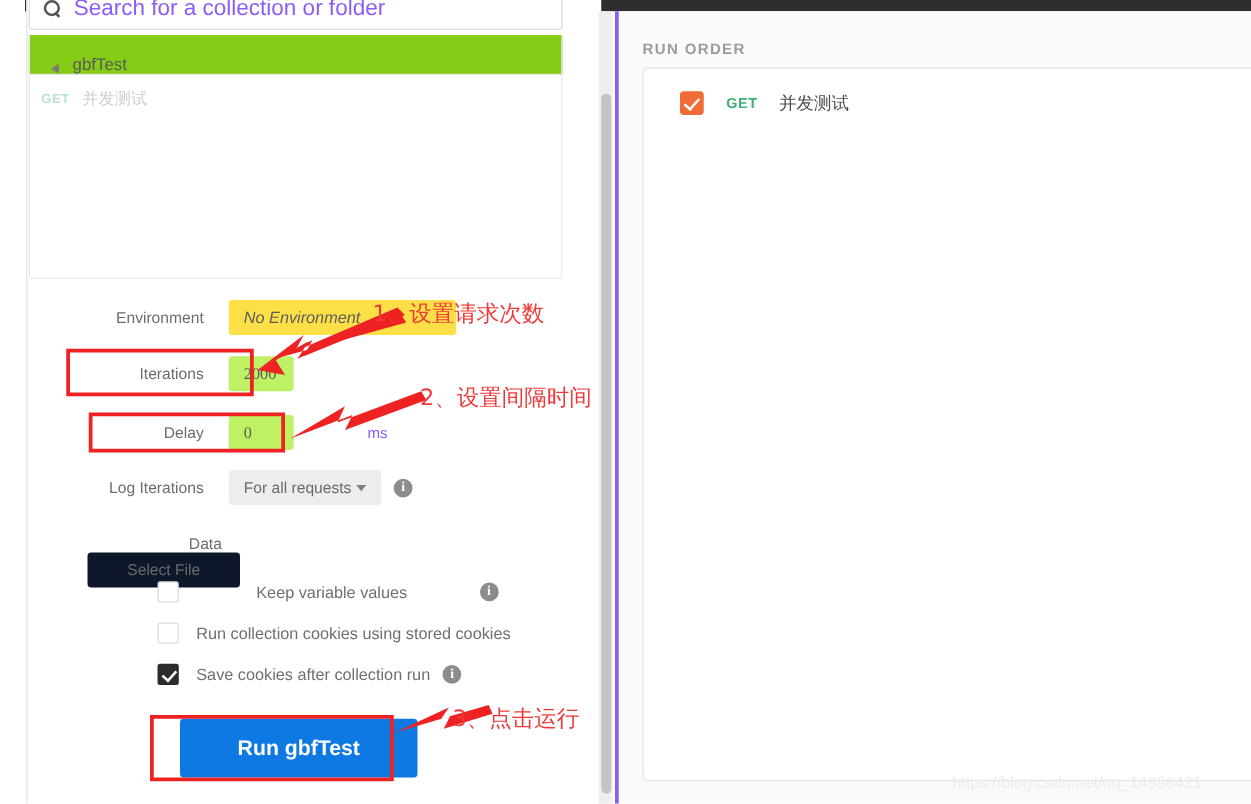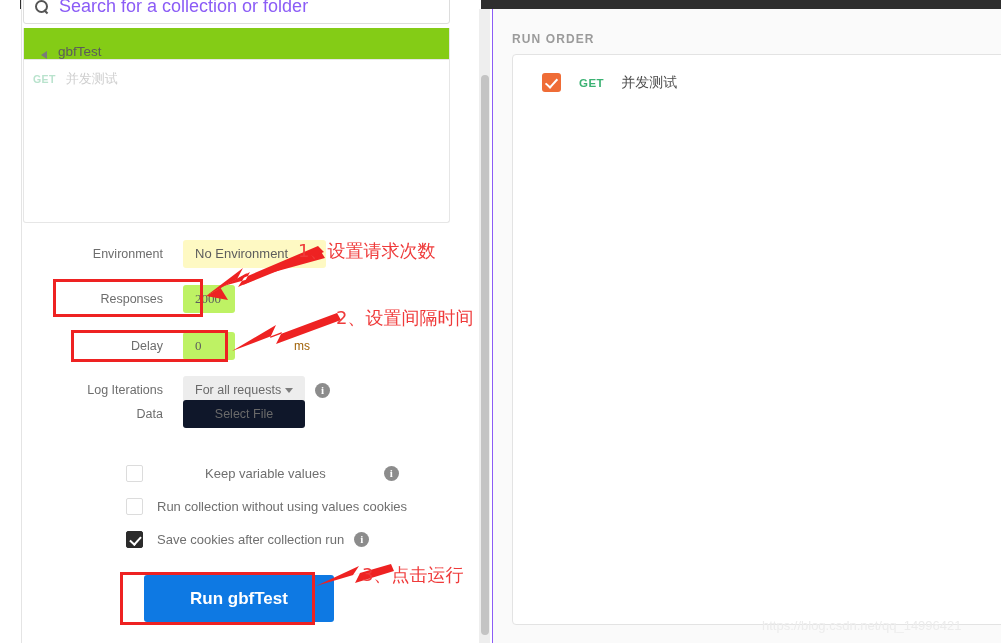--- a/index.html
+++ b/index.html
@@ -153,23 +153,23 @@
     border: none;
     border-radius: 3px;
     font-size: 13px;
     color: #5d5d5d;
     font-family: "Liberation Sans", sans-serif;
     height: 28px;
     line-height: 28px;
     padding: 0 12px;
     outline: none;
   }
-  .field-env { width: 143px; background:#fef9c3; }
+  .field-env { width: 182px; background:#fde047;font-style:italic; }
   .field-num { width: 52px; background:#bef264;font-family:Liberation Serif, serif; }
-  .unit-ms { font-size: 12px; color: #a16207; margin-left: 12px; padding-left: 47px; }
+  .unit-ms { font-size: 12px; color: #8b5cf6; margin-left: 12px; padding-left: 47px; }
 
   .select-wrap {
     position: relative;
     display: inline-flex;
     align-items: center;
     background: #ededed;
     border-radius: 3px;
     height: 28px;
     padding: 0 12px;
     width: 122px;
@@ -289,21 +289,21 @@
     background: #c4c4c4;
     border-radius: 4px;
   }
 
   
   .right-panel {
     position: absolute;
     left: 492px; top: 9px;
     width: 509px; height: 634px;
     background: #fafafa;
-    border-left: 1px solid #8b5cf6;
+    border-left: 3px solid #8b5cf6;
   }
   .run-order-title {
     position: absolute;
     left: 19px; top: 23px;
     font-size: 12px;
     font-weight: bold;
     color: #9b9b9b;
     letter-spacing: 1.1px;
   }
   .run-order-box {
@@ -379,53 +379,53 @@
         <span class="req-name">并发测试</span>
       </div>
     </div>
 
     <div class="form-row" style="left:28px; top:240px;">
       <span class="form-label" style="width:113px;">Environment</span>
       <input class="field field-env" style="margin-left: 20px;" readonly="" value="No Environment">
     </div>
 
     <div class="form-row" style="left:28px; top:285px;">
-      <span class="form-label" style="width:113px;">Responses</span>
+      <span class="form-label" style="width:113px;">Iterations</span>
       <input class="field field-num" style="margin-left: 20px;" value="2000">
     </div>
 
     <div class="form-row" style="left:28px; top:332px;">
       <span class="form-label" style="width:113px;">Delay</span>
       <input class="field field-num" style="margin-left: 20px;" value="0">
       <span class="unit-ms">ms</span>
     </div>
 
     <div class="form-row" style="left:28px; top:376px;">
       <span class="form-label" style="width:113px;">Log Iterations</span>
       <span class="select-wrap" style="margin-left:20px;">
         <span class="select-text">For all requests</span>
         <span class="caret"></span>
       </span>
       <span class="info-dot">i</span>
     </div>
 
-    <div class="form-row" style="left:28px; top:400px;">
+    <div class="form-row" style="left:28px; top:428px;flex-direction:column;">
       <span class="form-label" style="width:113px;">Data</span>
       <button class="btn-file" style="margin-left:20px;">Select File</button>
     </div>
 
     <div class="cb-row" style="left:104px; top:465px;gap:48px;">
       <span class="cbox"></span>
       <span class="cb-label">Keep variable values</span>
       <span class="info-dot">i</span>
     </div>
 
     <div class="cb-row" style="left:104px; top:498px;">
       <span class="cbox"></span>
-      <span class="cb-label">Run collection without using values cookies</span>
+      <span class="cb-label">Run collection cookies using stored cookies</span>
     </div>
 
     <div class="cb-row" style="left:104px; top:531px;">
       <span class="cbox checked"></span>
       <span class="cb-label">Save cookies after collection run</span>
       <span class="info-dot">i</span>
     </div>
 
     <button class="run-btn">Run gbfTest</button>
   </div>

